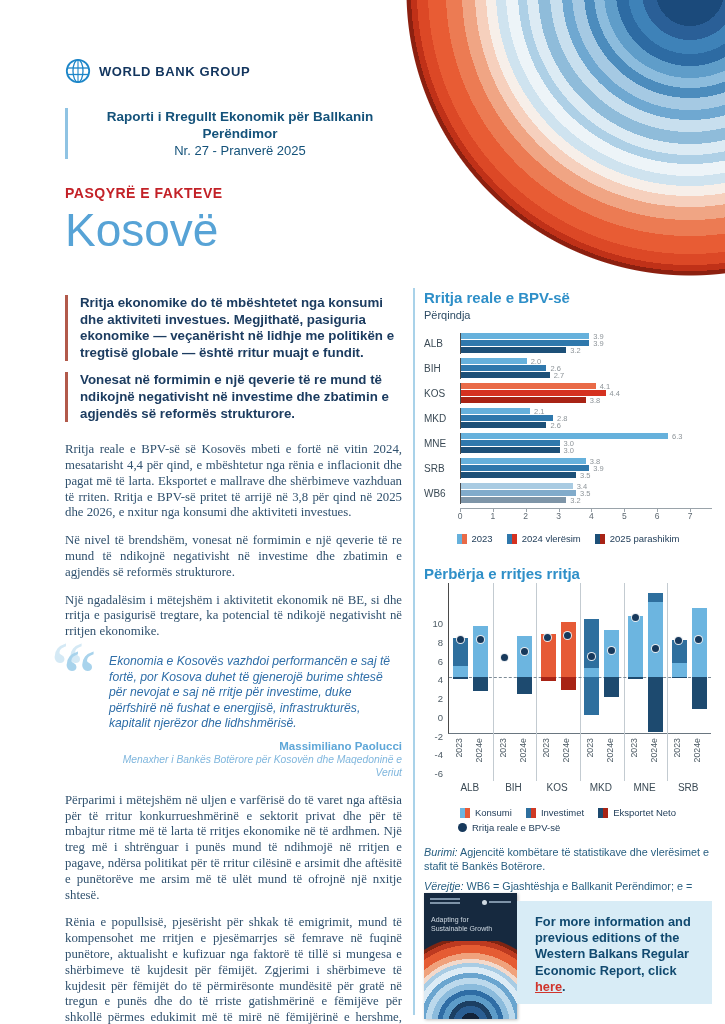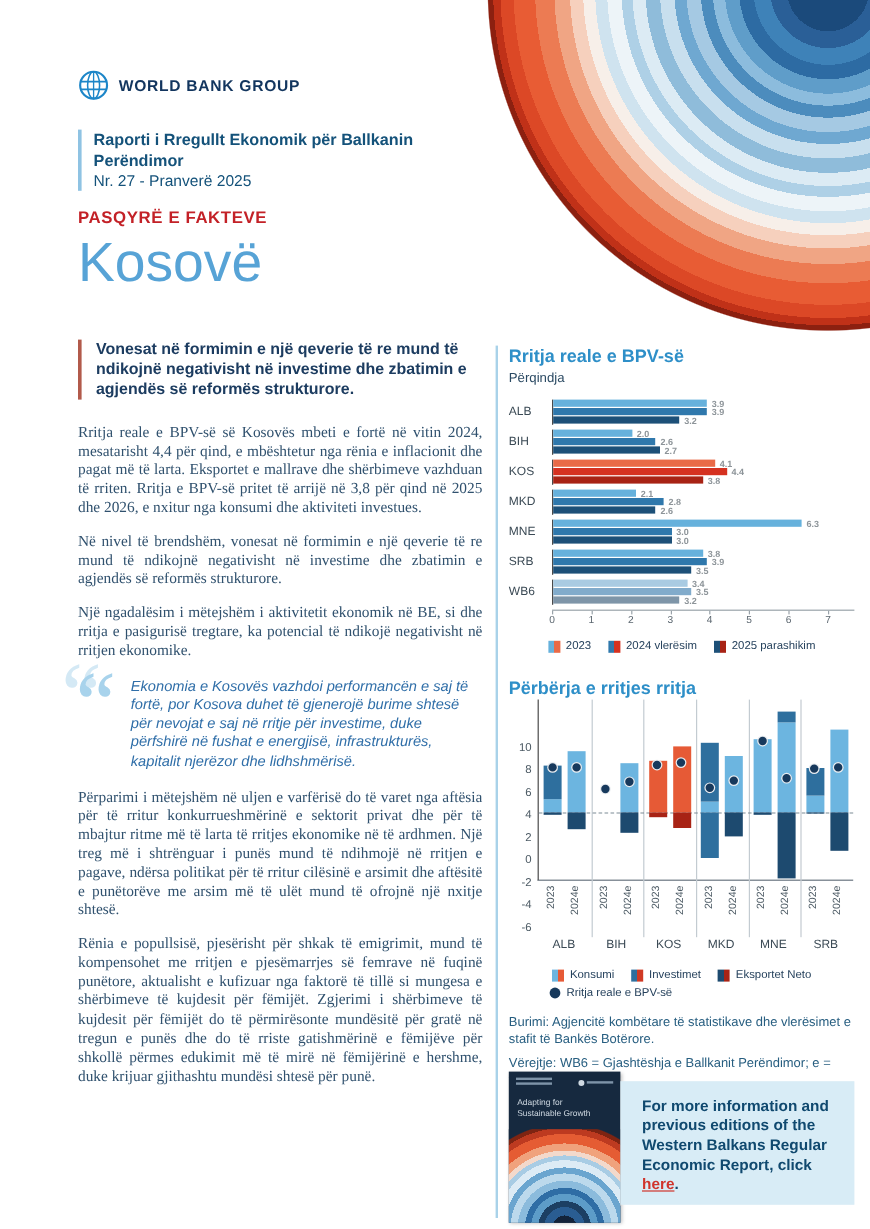--- a/index.html
+++ b/index.html
@@ -18,21 +18,21 @@
         #6fa8d1 118px 128px,#c8dfee 128px 140px,#8fbcda 140px 152px,#dcebf4 152px 163px,
         #aed0e6 163px 172px,#edf4f8 172px 184px,#cfe3ef 184px 194px,#f7efe9 194px 204px,
         #f6d0bd 204px 215px,#f0a584 215px 228px,#ec7b53 228px 244px,#e85c34 244px 262px,
         #dc4826 262px 273px,#c03118 273px 279px,#8c2010 279px 283px,
         rgba(255,255,255,0) 284px);
   }
   
   #left-col{position:absolute;left:65px;top:58px;width:337px;}
   .logo-row{display:flex;align-items:center;gap:8px;height:26px;margin-bottom:24px;}
   .logo-text{font-size:13px;font-weight:bold;letter-spacing:.6px;color:#12355e;}
-  .title-bar{border-left:3px solid #8fc3e3;padding-left:10px;margin-bottom:14px;}
+  .title-bar{border-left:3px solid #8fc3e3;padding-left:10px;margin-bottom:26px;text-align:center;}
   .title-line1{font-size:13.5px;font-weight:bold;color:#14527a;line-height:17px;}
   .title-line2{font-size:13px;color:#14527a;line-height:17px;}
   .eyebrow{font-size:14px;font-weight:bold;letter-spacing:.5px;color:#c32127;margin-bottom:4px;}
   .country-title{font-size:46px;color:#57a3d6;line-height:50px;margin-bottom:40px;font-weight:400;}
   .kp{border-left:3px solid #b25a4b;padding-left:12px;margin-bottom:11px;
       font-size:13.3px;font-weight:bold;color:#1c3c60;line-height:16.6px;}
   .para{font-family:"Liberation Serif",serif;font-size:12.8px;color:#30516e;
         line-height:15.8px;text-align:justify;margin:0 0 12px 0;}
   
   .quote-wrap{position:relative;margin:14px 0 14px 44px;}
@@ -49,21 +49,21 @@
   #right-col{position:absolute;left:424px;top:288px;width:288px;}
   .chart-title{font-size:15px;font-weight:bold;color:#2e8fc8;line-height:19px;}
   .chart-subtitle{font-size:11px;color:#2b4a63;margin:2px 0 12px 0;}
   
   #c1-rows{margin-bottom:2px;}
   .c1-row{display:flex;align-items:center;margin-bottom:4px;}
   .c1-cat{width:36px;font-size:10px;color:#3b4a55;flex:0 0 36px;}
   .c1-bars{border-left:1.5px solid #4a4a4a;flex:1;}
   .c1-barline{position:relative;height:6px;margin-bottom:1px;}
   .c1-bar{position:absolute;left:0;top:0;height:6px;}
-  .c1-val{position:absolute;top:-1px;font-size:7.5px;color:#8d9499;white-space:nowrap;font-weight:bold;}
+  .c1-val{position:absolute;top:-1px;font-size:7.5px;color:#8d9499;white-space:nowrap;}
   #c1-axis{position:relative;height:16px;margin-left:36px;border-top:1px solid #9aa3aa;}
   .c1-tick{position:absolute;top:2px;font-size:8.5px;color:#5c6770;transform:translateX(-50%);}
   .c1-tickmark{position:absolute;top:0;width:1px;height:3px;background:#9aa3aa;}
   
   .legend{display:flex;flex-wrap:wrap;gap:4px 14px;justify-content:center;
           font-size:9.5px;color:#25415c;margin:8px 0 0 0;}
   .legend-item{display:flex;align-items:center;gap:5px;}
   .swatch{width:10px;height:10px;display:inline-block;}
   .dot-swatch{width:9px;height:9px;border-radius:50%;background:#17395c;display:inline-block;}
   
@@ -79,21 +79,21 @@
   .c2-dot{position:absolute;width:7px;height:7px;border-radius:50%;
           background:#17395c;border:1.5px solid rgba(255,255,255,.9);}
   #c2-xarea{position:relative;height:48px;margin-left:24px;width:262px;}
   .c2-year{position:absolute;top:4px;font-size:8.8px;color:#4c5a64;
            writing-mode:vertical-rl;transform:rotate(180deg);white-space:nowrap;}
   #c2-groups{position:relative;height:15px;margin-left:24px;width:262px;}
   .c2-gname{position:absolute;top:0;font-size:10px;color:#3b4a55;text-align:center;transform:translateX(-50%);}
   
   .notes{margin-top:12px;font-size:10.8px;color:#275e80;line-height:14px;}
   .notes p{margin:0 0 6px 0;}
-  .note-label{text-align:center;}
+  .note-label{font-style:italic;text-align:center;}
   
   #info-section{position:absolute;left:424px;top:893px;width:288px;height:126px;}
   #cover-thumb{position:absolute;left:0;top:0;width:93px;height:126px;background:#16293f;
     box-shadow:1px 1px 3px rgba(0,0,0,.25);}
   #cover-rings{position:absolute;left:0;bottom:0;width:100%;height:78px;
     background:radial-gradient(circle 92px at 50% 105%,
       #13233a 0 10px,#2a5d92 10px 17px,#1c3f63 17px 22px,#5d9cc8 22px 28px,
       #2f6da5 28px 33px,#8bbbdc 33px 39px,#bcd9ec 39px 45px,#6aa5cf 45px 50px,
       #dcebf5 50px 56px,#a8cce4 56px 60px,#f3d9cb 60px 64px,#f0a27c 64px 70px,
       #e55c33 70px 78px,#bd3a20 78px 83px,#7e2412 83px 86px,#16293f 87px);}
@@ -132,32 +132,37 @@
 
   <div class="title-bar">
     <div class="title-line1">Raporti i Rregullt Ekonomik për Ballkanin Perëndimor</div>
     <div class="title-line2">Nr. 27 - Pranverë 2025</div>
   </div>
 
   <div class="eyebrow">PASQYRË E FAKTEVE</div>
   <div class="country-title">Kosovë</div>
 
   <div id="key-points">
+      <div class="kp">Rritja ekonomike do të mbështetet nga konsumi dhe aktiviteti investues. Megjithatë, pasiguria ekonomike — veçanërisht në lidhje me politikën e tregtisë globale — është rritur muajt e fundit.</div>
       <div class="kp">Vonesat në formimin e një qeverie të re mund të ndikojnë negativisht në investime dhe zbatimin e agjendës së reformës strukturore.</div>
     </div>
   <div id="paragraphs-top" style="margin-top:20px;">
       <p class="para">Rritja reale e BPV-së së Kosovës mbeti e fortë në vitin 2024, mesatarisht 4,4 për qind, e mbështetur nga rënia e inflacionit dhe pagat më të larta. Eksportet e mallrave dhe shërbimeve vazhduan të rriten. Rritja e BPV-së pritet të arrijë në 3,8 për qind në 2025 dhe 2026, e nxitur nga konsumi dhe aktiviteti investues.</p>
       <p class="para">Në nivel të brendshëm, vonesat në formimin e një qeverie të re mund të ndikojnë negativisht në investime dhe zbatimin e agjendës së reformës strukturore.</p>
       <p class="para">Një ngadalësim i mëtejshëm i aktivitetit ekonomik në BE, si dhe rritja e pasigurisë tregtare, ka potencial të ndikojë negativisht në rritjen ekonomike.</p>
     </div>
 
   <div class="quote-wrap">
     <span class="quote-mark echo">“</span>
     <span class="quote-mark">“</span>
     <div class="quote-text">Ekonomia e Kosovës vazhdoi performancën e saj të fortë, por Kosova duhet të gjenerojë burime shtesë për nevojat e saj në rritje për investime, duke përfshirë në fushat e energjisë, infrastrukturës, kapitalit njerëzor dhe lidhshmërisë.</div>
+    <div class="quote-attrib">
+      <div class="quote-author">Massimiliano Paolucci</div>
+      <div class="quote-role">Menaxher i Bankës Botërore për Kosovën dhe Maqedoninë e Veriut</div>
+    </div>
   </div>
 
   <div id="paragraphs-bottom">
       <p class="para">Përparimi i mëtejshëm në uljen e varfërisë do të varet nga aftësia për të rritur konkurrueshmërinë e sektorit privat dhe për të mbajtur ritme më të larta të rritjes ekonomike në të ardhmen. Një treg më i shtrënguar i punës mund të ndihmojë në rritjen e pagave, ndërsa politikat për të rritur cilësinë e arsimit dhe aftësitë e punëtorëve me arsim më të ulët mund të ofrojnë një nxitje shtesë.</p>
       <p class="para">Rënia e popullsisë, pjesërisht për shkak të emigrimit, mund të kompensohet me rritjen e pjesëmarrjes së femrave në fuqinë punëtore, aktualisht e kufizuar nga faktorë të tillë si mungesa e shërbimeve të kujdesit për fëmijët. Zgjerimi i shërbimeve të kujdesit për fëmijët do të përmirësonte mundësitë për gratë në tregun e punës dhe do të rriste gatishmërinë e fëmijëve për shkollë përmes edukimit më të mirë në fëmijërinë e hershme, duke krijuar gjithashtu mundësi shtesë për punë.</p>
     </div>
 </div>
 
 <div id="right-col">
 

